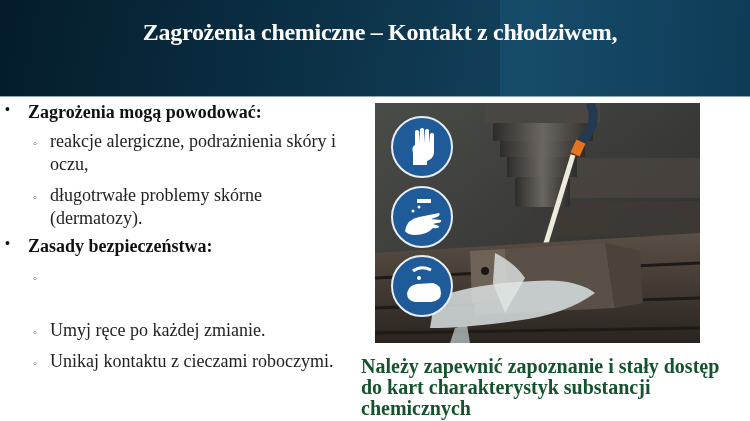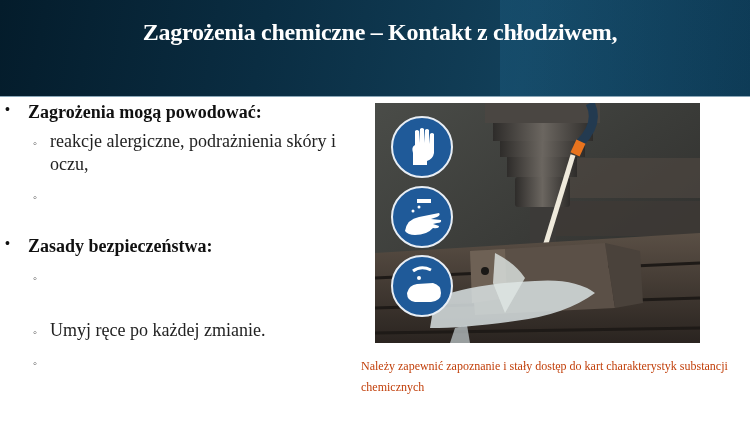--- a/index.html
+++ b/index.html
@@ -21,21 +21,21 @@
   .content { position: absolute; left: 0; top: 100px; width: 370px; }
   .l1 { position: absolute; left: 28px; font-size: 18px; font-weight: bold; color: #111; white-space: nowrap; }
   .l1 .dot { position: absolute; left: -23px; top: 0; font-size: 14px; font-weight: bold; }
   .l2 { position: absolute; left: 50px; width: 305px; font-size: 18px; color: #222; line-height: 23px; }
   .l2 .sub { position: absolute; left: -17px; top: 2px; font-size: 11px; color: #444; }
   .photo {
     position: absolute; left: 375px; top: 103px; width: 325px; height: 240px; overflow: hidden;
   }
   .note {
     position: absolute; left: 361px; top: 356px; width: 380px;
-    color: #c2410c; font-weight: normal; font-size: 12px; line-height: 21px;
+    color: #14532d; font-weight: bold; font-size: 20px; line-height: 21px;
   }
 </style>
 </head>
 <body>
 
 <div class="header">
   <div class="glow"></div>
   <div class="title">
     <div>Zagrożenia chemiczne – Kontakt z chłodziwem,</div>
   </div>
@@ -45,34 +45,36 @@
   <div class="l1" style="top:2px;">
     <span class="dot">•</span>
     <span>Zagrożenia mogą powodować:</span>
   </div>
   <div class="l2" style="top:30px;">
     <span class="sub">◦</span>
     <span>reakcje alergiczne, podrażnienia skóry i oczu,</span>
   </div>
   <div class="l2" style="top:84px;">
     <span class="sub">◦</span>
+    <span>długotrwałe problemy skórne (dermatozy).</span>
   </div>
   <div class="l1" style="top:136px;">
     <span class="dot">•</span>
     <span>Zasady bezpieczeństwa:</span>
   </div>
   <div class="l2" style="top:165px;">
     <span class="sub">◦</span>
   </div>
   <div class="l2" style="top:219px;">
     <span class="sub">◦</span>
     <span>Umyj ręce po każdej zmianie.</span>
   </div>
   <div class="l2" style="top:250px; width:320px; white-space:nowrap;">
     <span class="sub">◦</span>
+    <span>Unikaj kontaktu z cieczami roboczymi.</span>
   </div>
 </div>
 
 <div class="photo">
   <svg width="325" height="240" viewBox="0 0 325 240" xmlns="http://www.w3.org/2000/svg">
     <defs>
       <linearGradient id="bg" x1="0" y1="0" x2="1" y2="1">
         <stop offset="0" stop-color="#4a4c48"></stop>
         <stop offset="0.5" stop-color="#3a3b38"></stop>
         <stop offset="1" stop-color="#2b2a28"></stop>

